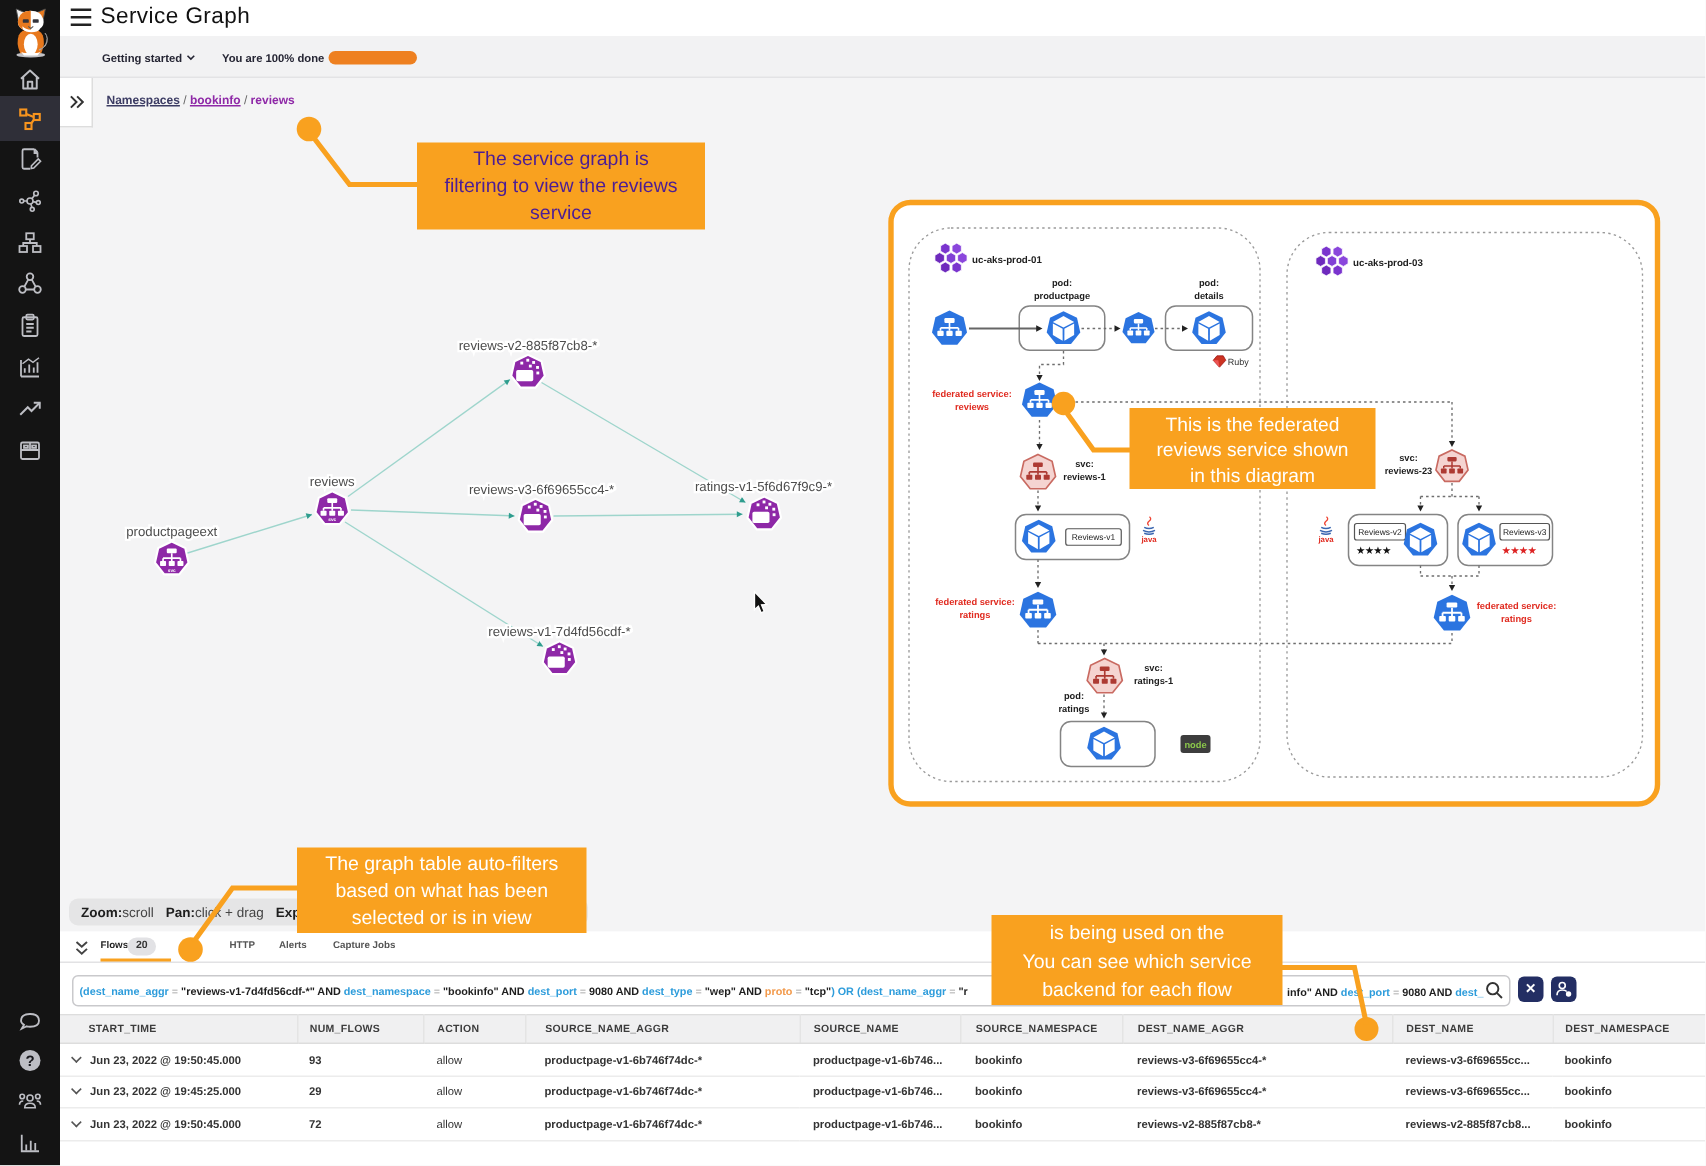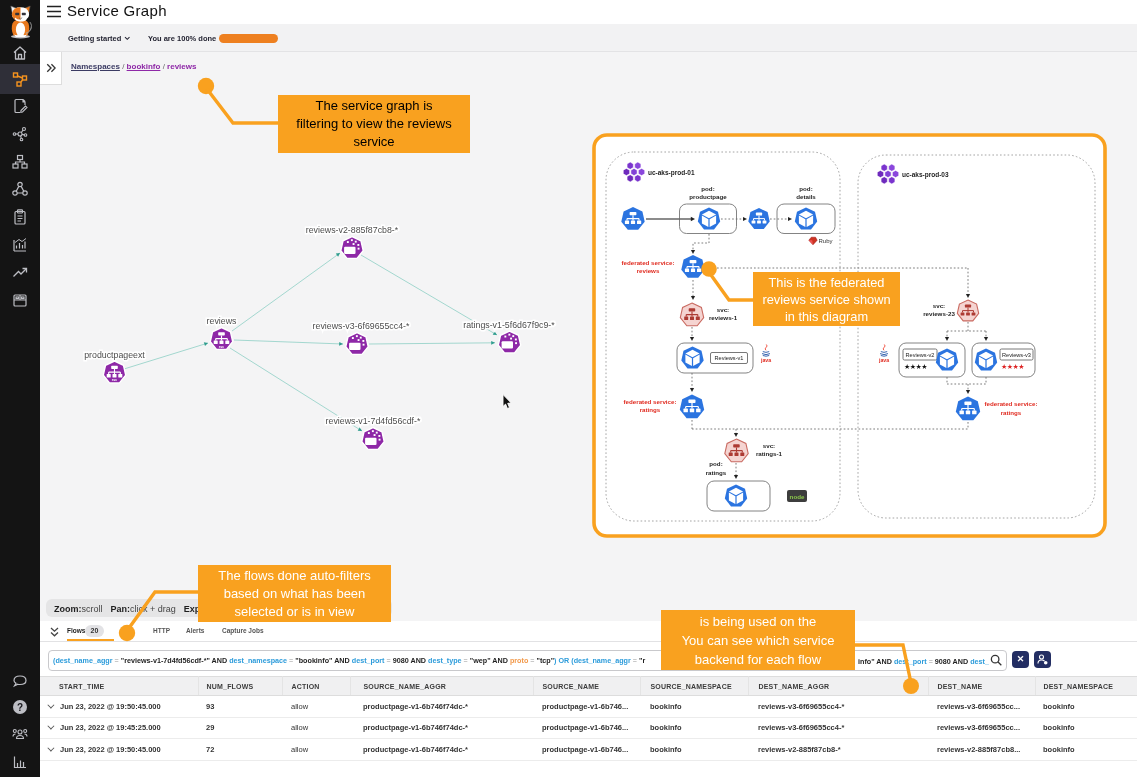--- a/index.html
+++ b/index.html
@@ -466,32 +466,32 @@
             <td style="padding-left:9px;font-weight:700">productpage-v1-6b746...</td>
             <td style="padding-left:10px;font-weight:700">bookinfo</td>
             <td style="padding-left:10px;font-weight:700">reviews-v2-885f87cb8-*</td>
             <td style="padding-left:9px;font-weight:700">reviews-v2-885f87cb8...</td>
             <td style="padding-left:8px;font-weight:700">bookinfo</td>
           </tr>
         </tbody>
   </table>
 </div>
 
-<div style="position:absolute;left:278px;top:95px;width:192px;height:58px;background:#F9A11F;color:#000000;font-size:13px;line-height:18px;text-align:center;padding-top:2px;box-sizing:border-box;">
+<div style="position:absolute;left:278px;top:95px;width:192px;height:58px;background:#F9A11F;color:#4c1d95;font-size:13px;line-height:18px;text-align:center;padding-top:2px;box-sizing:border-box;">
       <div>The service graph is</div>
       <div>filtering to view the reviews</div>
       <div>service</div>
     </div>
-    <div style="position:absolute;left:753px;top:272px;width:147px;height:54px;background:#F9A11F;color:#fff;font-size:12.8px;line-height:17px;text-align:center;padding-top:2px;box-sizing:border-box;">
+    <div style="position:absolute;left:753px;top:272px;width:164px;height:54px;background:#F9A11F;color:#fff;font-size:12.8px;line-height:17px;text-align:center;padding-top:2px;box-sizing:border-box;">
       <div>This is the federated</div>
       <div>reviews service shown</div>
       <div>in this diagram</div>
     </div>
     <div style="position:absolute;left:198px;top:565px;width:193px;height:57px;background:#F9A11F;color:#fff;font-size:13px;line-height:18px;text-align:center;padding-top:2px;box-sizing:border-box;">
-      <div>The flows done auto-filters</div>
+      <div>The graph table auto-filters</div>
       <div>based on what has been</div>
       <div>selected or is in view</div>
     </div>
     <div style="position:absolute;left:661px;top:610px;width:194px;height:60px;background:#F9A11F;color:#fff;font-size:13px;line-height:19px;text-align:center;padding-top:2px;box-sizing:border-box;">
       <div>is being used on the</div>
       <div>You can see which service</div>
       <div>backend for each flow</div>
     </div>
 <svg style="position:absolute;left:0;top:0;z-index:50;pointer-events:none;" width="1137" height="777" viewBox="0 0 1137 777">
 <circle cx="206" cy="86" r="8.2" fill="#F9A11F"></circle>

